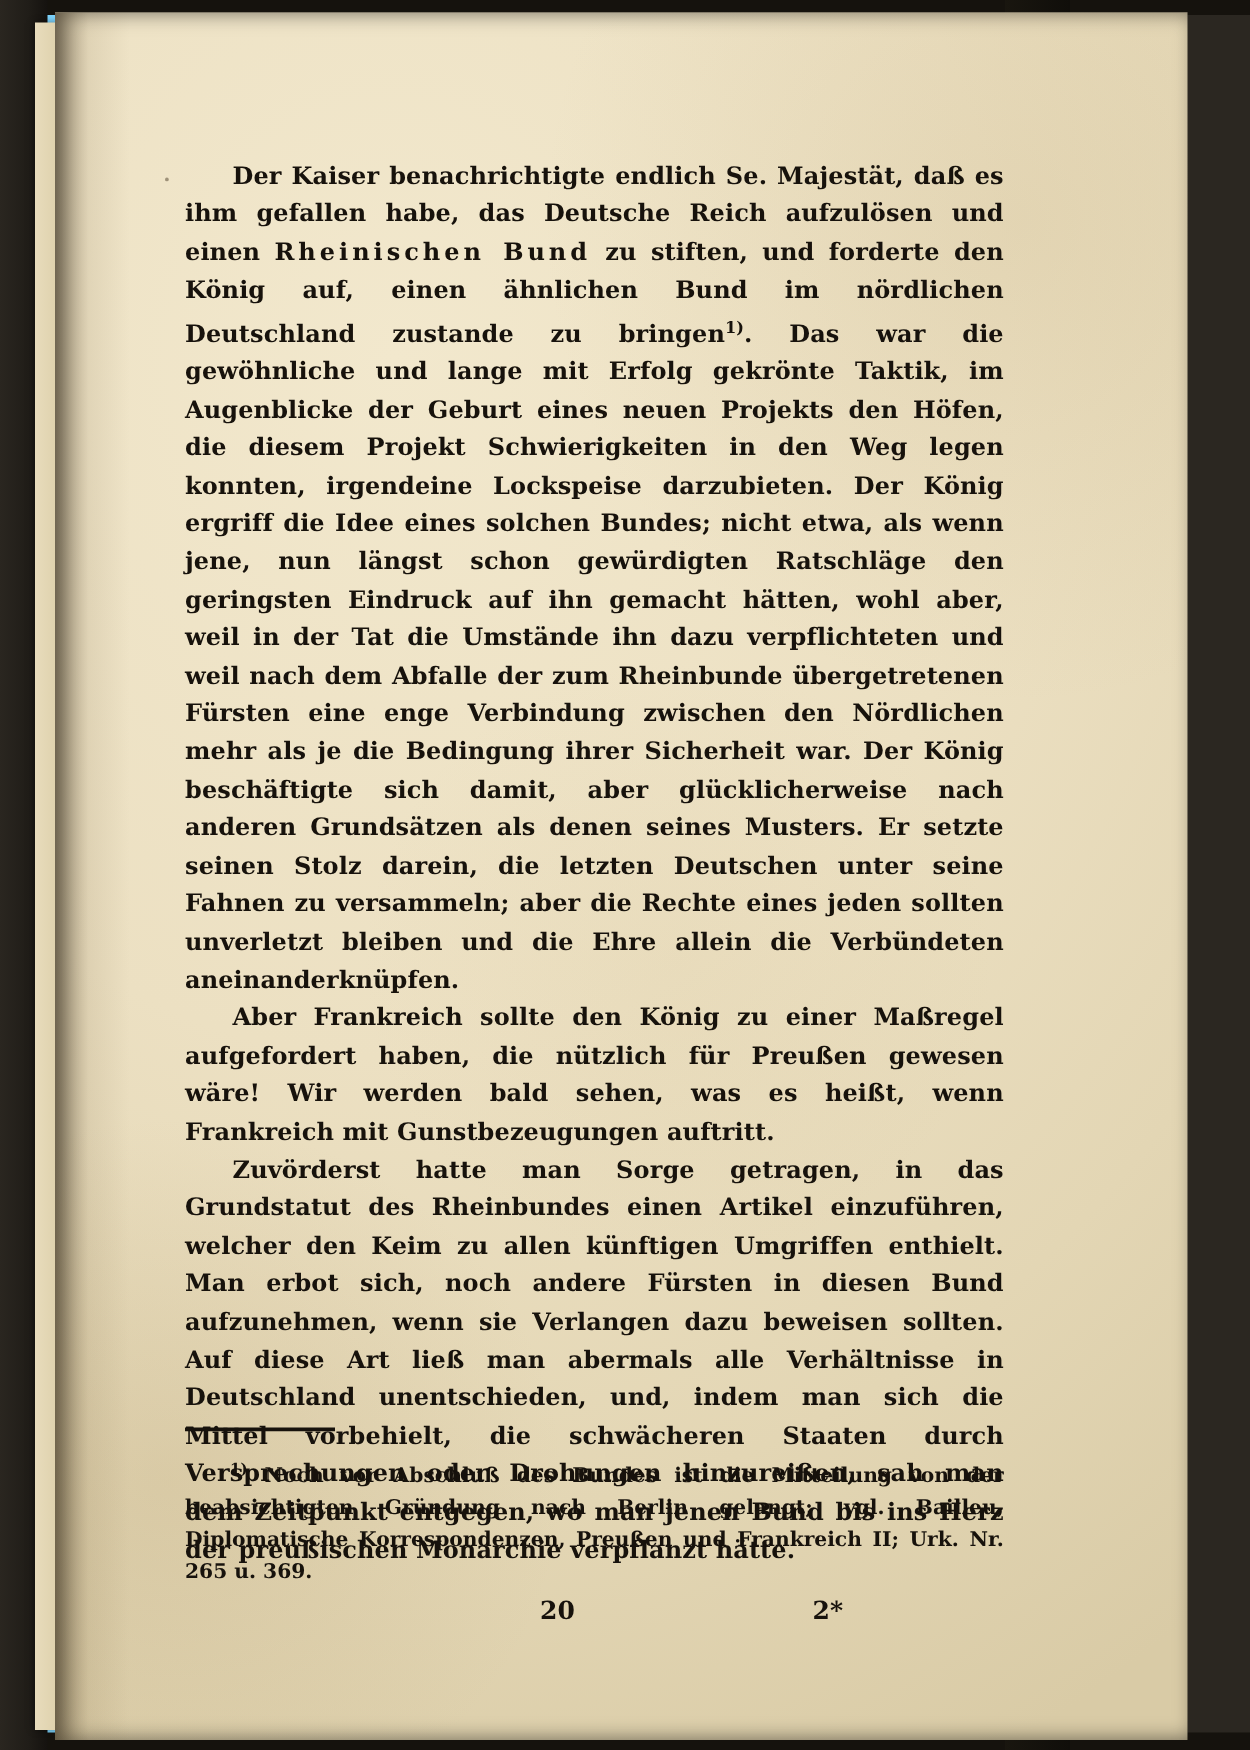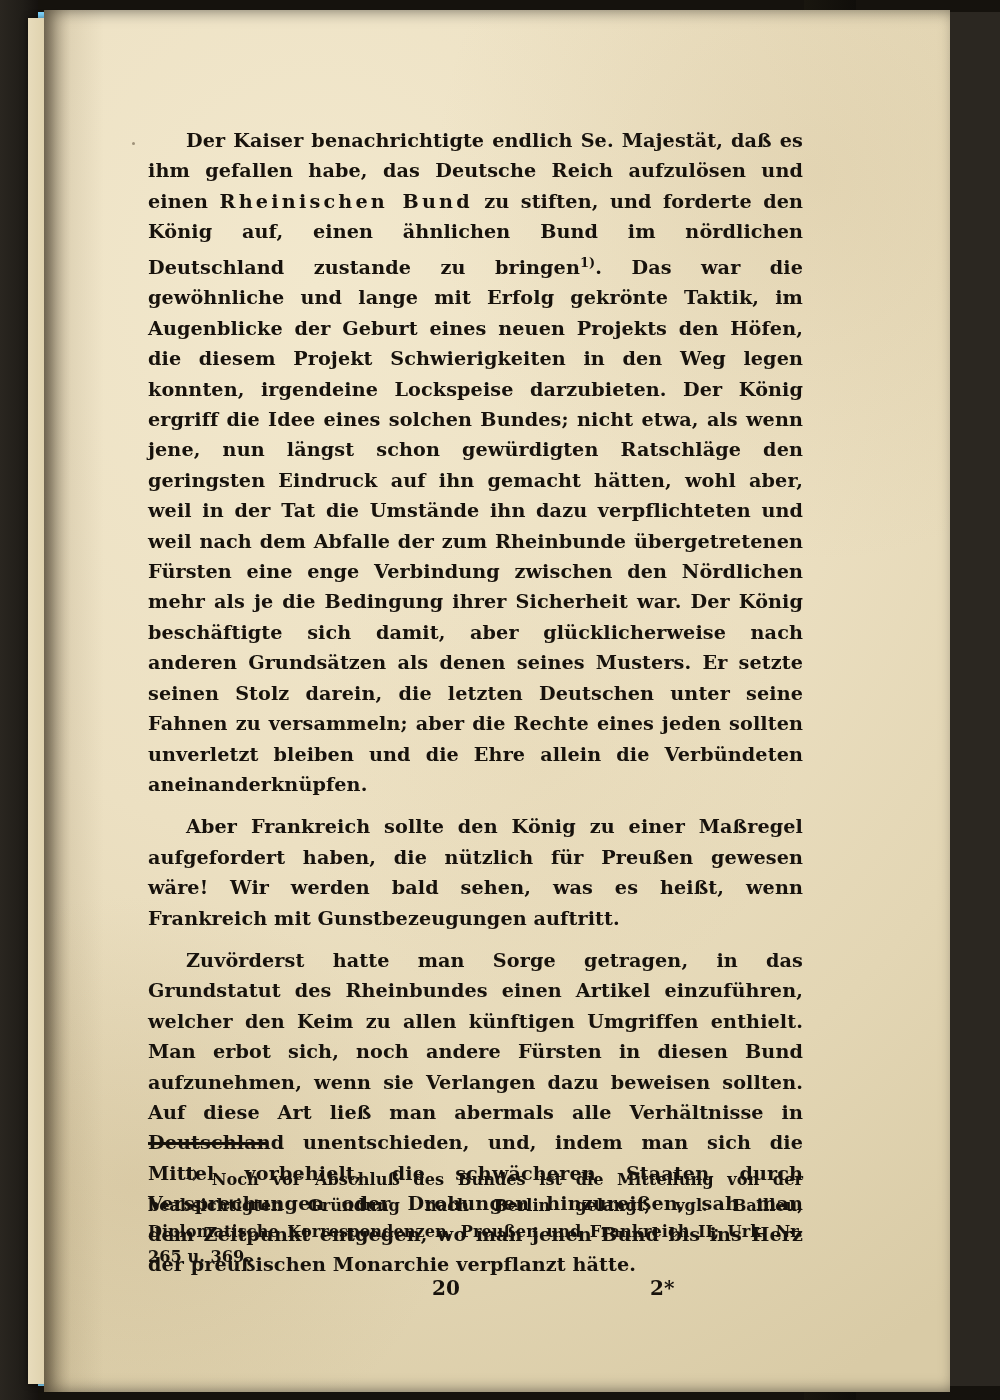--- a/index.html
+++ b/index.html
@@ -101,21 +101,21 @@
     line-height: 30.4px;
     text-align: justify;
     text-justify: inter-word;
     letter-spacing: 0.1px;
   }
   .para {
     margin: 0;
     text-indent: 38px;
     text-align: justify;
   }
-  .para + .para { margin-top: 12px; }
+  .para + .para { margin-top: 0; }
   .spaced {
     letter-spacing: 3.2px;
   }
   .fnref {
     font-size: 13px;
     vertical-align: super;
     font-weight: 700;
     letter-spacing: 0;
   }
 

